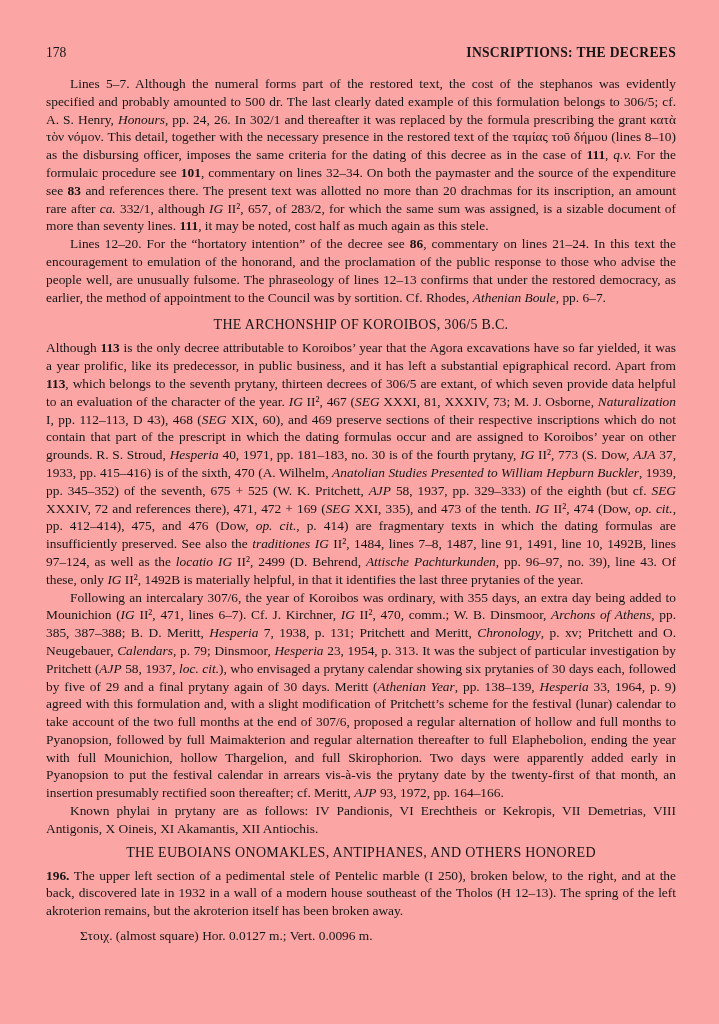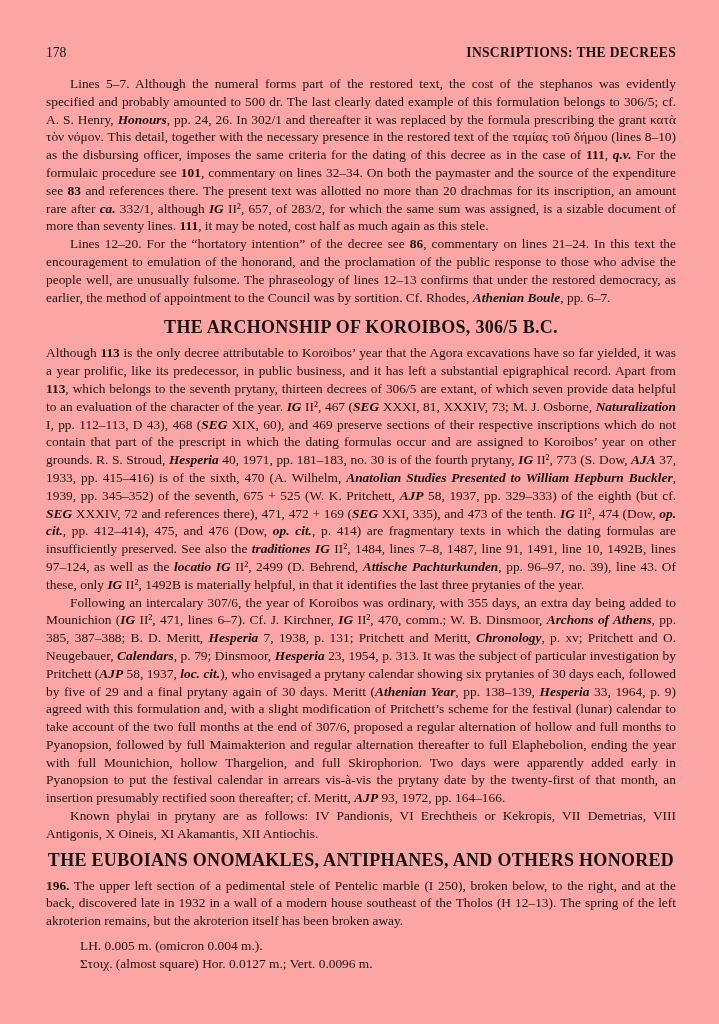--- a/index.html
+++ b/index.html
@@ -42,28 +42,28 @@
     letter-spacing: 0.3px;
   }
   .para {
     margin: 0;
     font-size: 13.4px;
     line-height: 17.8px;
     text-align: justify;
   }
   .indent { text-indent: 24px; }
   .section-heading {
-    font-size: 18px;
-    font-weight: bold;
+    font-size: 14px;
+    font-weight: normal;
     text-align: center;
     letter-spacing: 0.3px;
     margin: 11px 0 6px 0;
   }
   .section-heading.second { margin-top: 7px; }
-  .seg-i { font-style: italic; font-weight: bold; }
+  .seg-i { font-style: italic; }
   .seg-b { font-weight: bold; }
   .measures { margin-top: 7px; }
   .measure {
     margin: 0 0 0 34px;
     font-size: 13.4px;
     line-height: 17.6px;
   }
 </style>
 </head>
 <body>
@@ -83,18 +83,17 @@
 
     <p class="para"><span>Although </span><span class="seg-b">113</span><span> is the only decree attributable to Koroibos’ year that the Agora excavations have so far yielded, it was a year prolific, like its predecessor, in public business, and it has left a substantial epigraphical record.  Apart from </span><span class="seg-b">113</span><span>, which belongs to the seventh prytany, thirteen decrees of 306/5 are extant, of which seven provide data helpful to an evaluation of the character of the year.  </span><span class="seg-i">IG</span><span> II², 467 (</span><span class="seg-i">SEG</span><span> XXXI, 81, XXXIV, 73; M. J. Osborne, </span><span class="seg-i">Naturalization</span><span> I, pp. 112–113, D 43), 468 (</span><span class="seg-i">SEG</span><span> XIX, 60), and 469 preserve sections of their respective inscriptions which do not contain that part of the prescript in which the dating formulas occur and are assigned to Koroibos’ year on other grounds.  R. S. Stroud, </span><span class="seg-i">Hesperia</span><span> 40, 1971, pp. 181–183, no. 30 is of the fourth prytany, </span><span class="seg-i">IG</span><span> II², 773 (S. Dow, </span><span class="seg-i">AJA</span><span> 37, 1933, pp. 415–416) is of the sixth, 470 (A. Wilhelm, </span><span class="seg-i">Anatolian Studies Presented to William Hepburn Buckler</span><span>, 1939, pp. 345–352) of the seventh, 675 + 525 (W. K. Pritchett, </span><span class="seg-i">AJP</span><span> 58, 1937, pp. 329–333) of the eighth (but cf. </span><span class="seg-i">SEG</span><span> XXXIV, 72 and references there), 471, 472 + 169 (</span><span class="seg-i">SEG</span><span> XXI, 335), and 473 of the tenth.  </span><span class="seg-i">IG</span><span> II², 474 (Dow, </span><span class="seg-i">op. cit.</span><span>, pp. 412–414), 475, and 476 (Dow, </span><span class="seg-i">op. cit.</span><span>, p. 414) are fragmentary texts in which the dating formulas are insufficiently preserved.  See also the </span><span class="seg-i">traditiones IG</span><span> II², 1484, lines 7–8, 1487, line 91, 1491, line 10, 1492B, lines 97–124, as well as the </span><span class="seg-i">locatio IG</span><span> II², 2499 (D. Behrend, </span><span class="seg-i">Attische Pachturkunden</span><span>, pp. 96–97, no. 39), line 43.  Of these, only </span><span class="seg-i">IG</span><span> II², 1492B is materially helpful, in that it identifies the last three prytanies of the year.</span></p>
     <p class="para indent"><span>Following an intercalary 307/6, the year of Koroibos was ordinary, with 355 days, an extra day being added to Mounichion (</span><span class="seg-i">IG</span><span> II², 471, lines 6–7).  Cf. J. Kirchner, </span><span class="seg-i">IG</span><span> II², 470, comm.; W. B. Dinsmoor, </span><span class="seg-i">Archons of Athens</span><span>, pp. 385, 387–388; B. D. Meritt, </span><span class="seg-i">Hesperia</span><span> 7, 1938, p. 131; Pritchett and Meritt, </span><span class="seg-i">Chronology</span><span>, p. xv; Pritchett and O. Neugebauer, </span><span class="seg-i">Calendars</span><span>, p. 79; Dinsmoor, </span><span class="seg-i">Hesperia</span><span> 23, 1954, p. 313.  It was the subject of particular investigation by Pritchett (</span><span class="seg-i">AJP</span><span> 58, 1937, </span><span class="seg-i">loc. cit.</span><span>), who envisaged a prytany calendar showing six prytanies of 30 days each, followed by five of 29 and a final prytany again of 30 days.  Meritt (</span><span class="seg-i">Athenian Year</span><span>, pp. 138–139, </span><span class="seg-i">Hesperia</span><span> 33, 1964, p. 9) agreed with this formulation and, with a slight modification of Pritchett’s scheme for the festival (lunar) calendar to take account of the two full months at the end of 307/6, proposed a regular alternation of hollow and full months to Pyanopsion, followed by full Maimakterion and regular alternation thereafter to full Elaphebolion, ending the year with full Mounichion, hollow Thargelion, and full Skirophorion.  Two days were apparently added early in Pyanopsion to put the festival calendar in arrears vis-à-vis the prytany date by the twenty-first of that month, an insertion presumably rectified soon thereafter; cf. Meritt, </span><span class="seg-i">AJP</span><span> 93, 1972, pp. 164–166.</span></p>
     <p class="para indent"><span>Known phylai in prytany are as follows:  IV Pandionis, VI Erechtheis or Kekropis, VII Demetrias, VIII Antigonis, X Oineis, XI Akamantis, XII Antiochis.</span></p>
 
     <h2 class="section-heading second">THE EUBOIANS ONOMAKLES, ANTIPHANES, AND OTHERS HONORED</h2>
 
     <p class="para"><span class="seg-b">196.</span><span>  The upper left section of a pedimental stele of Pentelic marble (I 250), broken below, to the right, and at the back, discovered late in 1932 in a wall of a modern house southeast of the Tholos (H 12–13).  The spring of the left akroterion remains, but the akroterion itself has been broken away.</span></p>
 
     <div class="measures">
-      <p class="measure">LH. 0.005 m. (omicron 0.004 m.).</p>
       <p class="measure">Στοιχ. (almost square) Hor. 0.0127 m.; Vert. 0.0096 m.</p>
     </div>
 
   </div>
 </div>
 
 </body></html>

